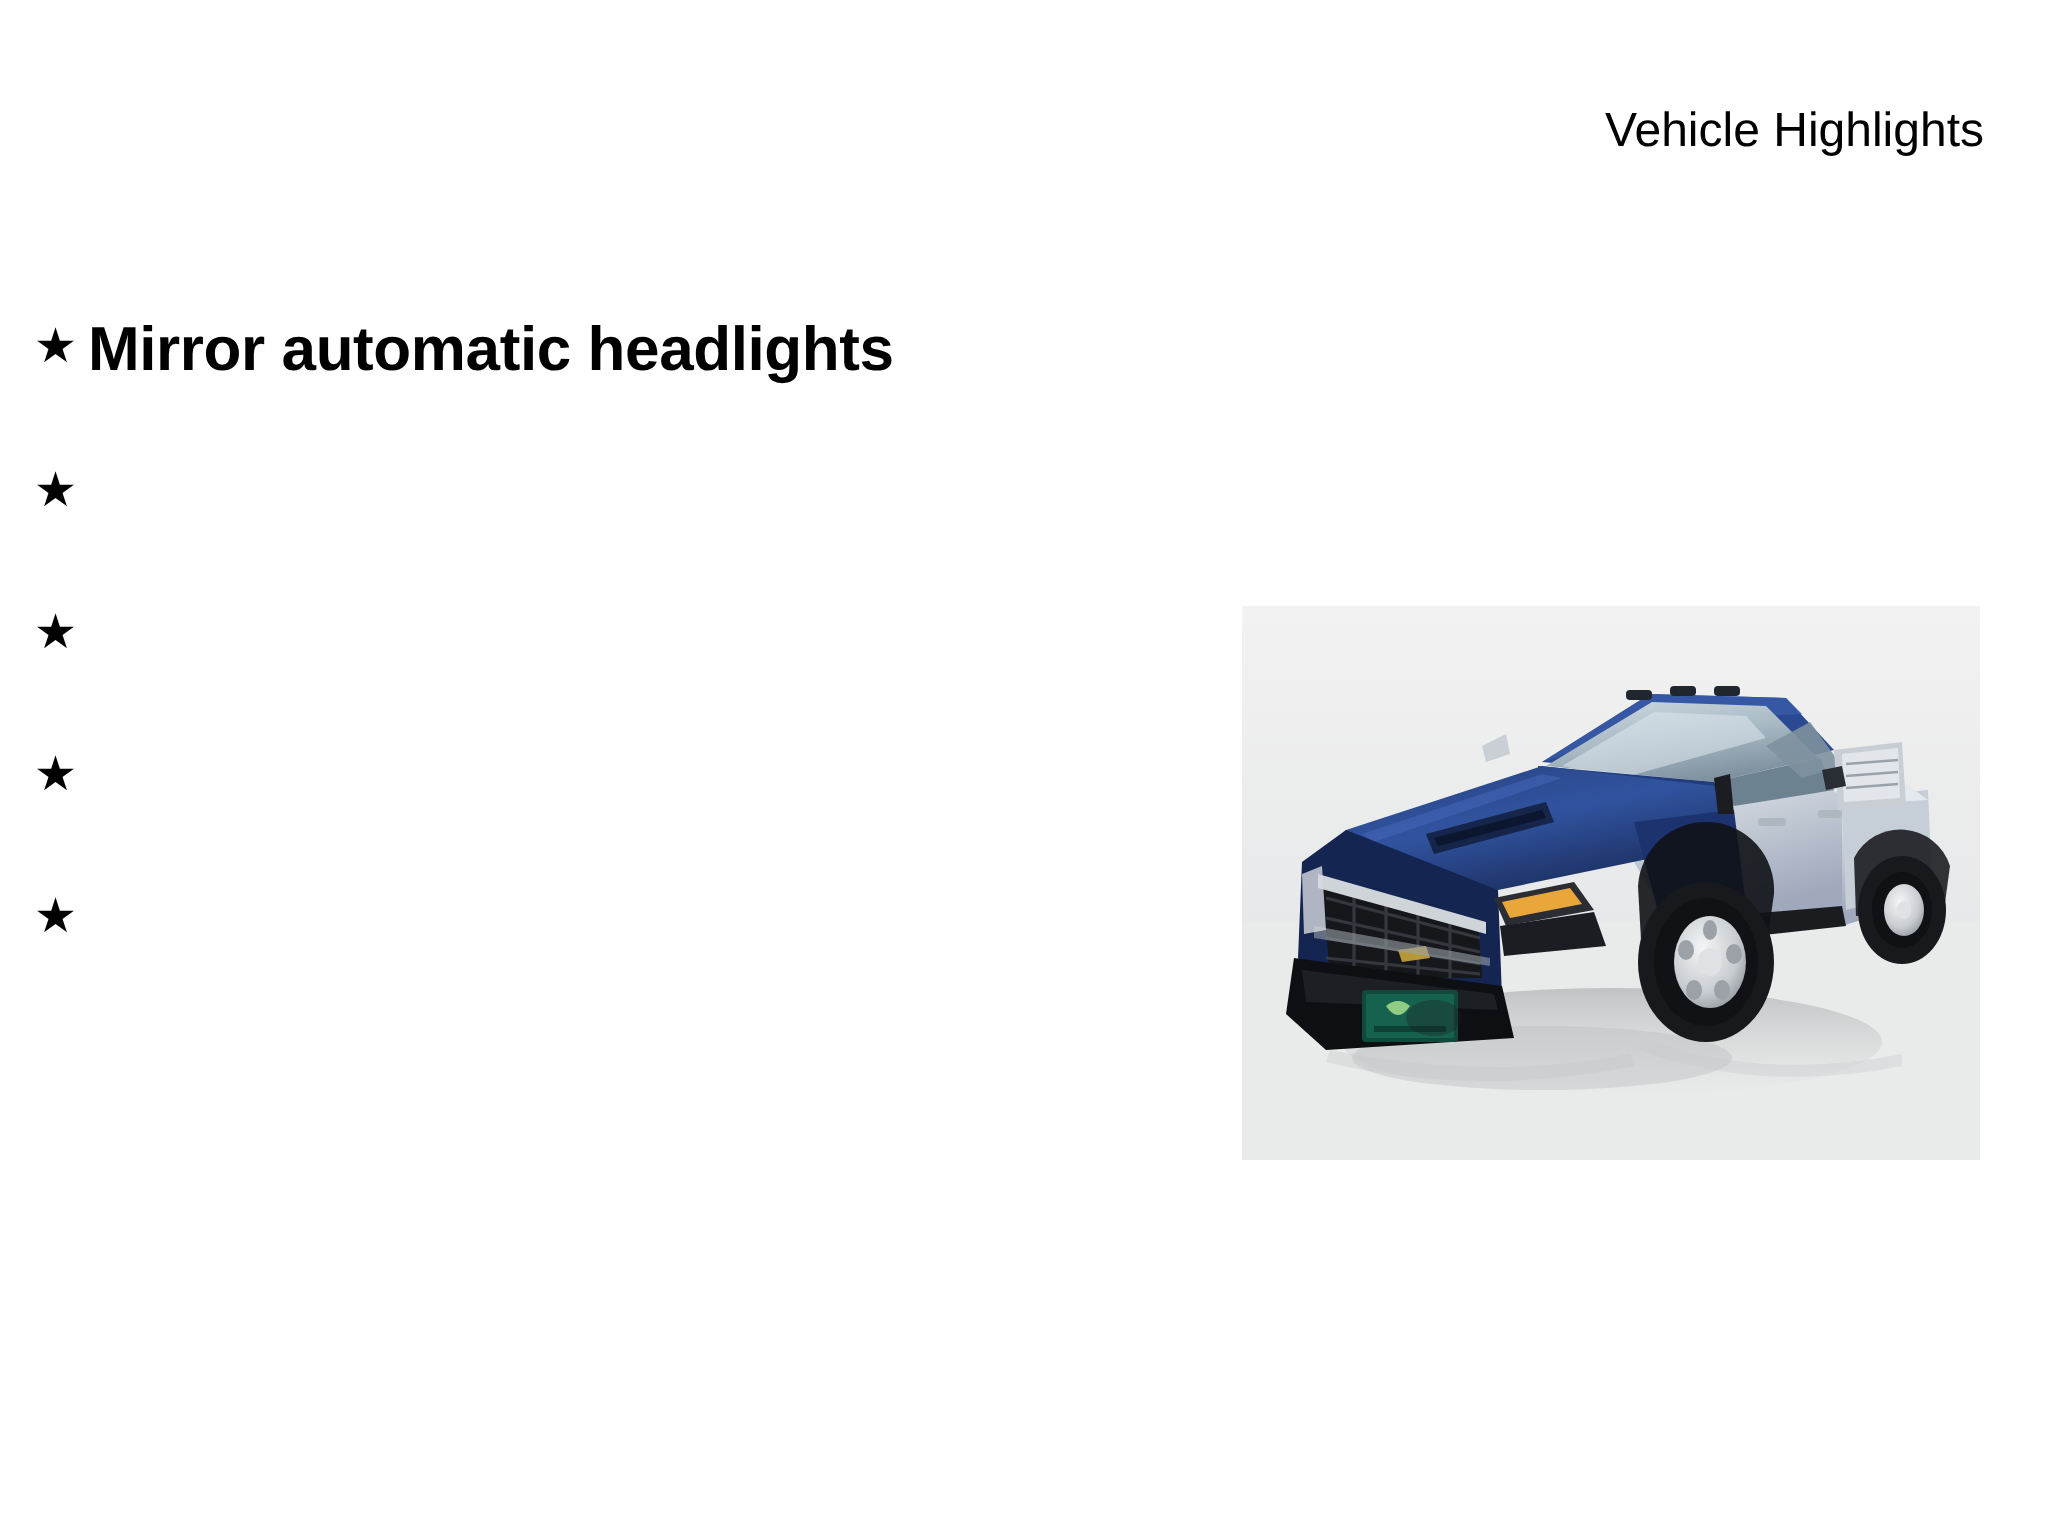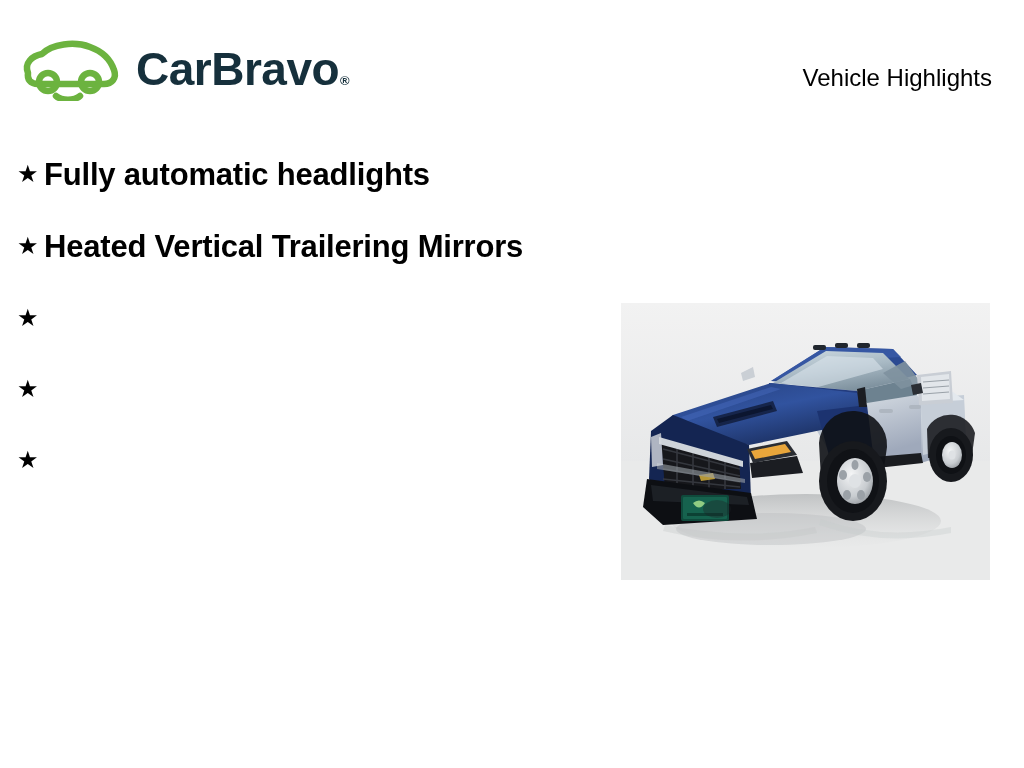--- a/index.html
+++ b/index.html
@@ -60,21 +60,20 @@
 
   .header-title {
     position: absolute;
     right: 32px;
     top: 52px;
     font-size: 24px;
     font-weight: normal;
     color: #000000;
     white-space: nowrap;
     letter-spacing: 0px;
-    margin-top: 12px;
   }
 
   
   .highlights {
     position: absolute;
     left: 12px;
     top: 152px;
     width: 600px;
     margin: 0;
     padding: 0;
@@ -116,49 +115,31 @@
     overflow: hidden;
     background: #ececec;
   }
   .vehicle-photo svg { display: block; width: 100%; height: 100%; }
 </style>
 </head>
 <body>
 
 <div class="header">
 
-  <div class="brand-logo">
-    <svg class="brand-mark" viewBox="0 0 112 64" aria-hidden="true">
-      <g fill="none" stroke="#6cb33f" stroke-width="6.5" stroke-linecap="round" stroke-linejoin="round">
-        <path d="M12 36
-                 C 8 26, 16 19, 26 17
-                 C 36 7, 58 4, 74 10
-                 C 88 15, 95 24, 98 33
-                 C 101 41, 96 47, 88 47
-                 L 22 47
-                 C 14 47, 11 42, 12 36 Z"></path>
-        <circle cx="32" cy="45" r="9"></circle>
-        <circle cx="74" cy="45" r="9"></circle>
-        <path d="M40 59 C 46 64, 58 64, 64 59"></path>
-      </g>
-    </svg>
-    <div class="brand-wordmark"><span>CarBravo</span><span class="brand-tm">®</span></div>
-  </div>
 
   <div class="header-title">Vehicle Highlights</div>
 </div>
 
 <ul class="highlights">
   <li class="highlight-item">
     <span class="bullet-star">★</span>
-    <span class="highlight-text">Fully automatic headlights</span>
-  </li>
-  <li class="highlight-item">
-    <span class="bullet-star">★</span>
-    <span class="highlight-text">Heated Vertical Trailering Mirrors</span>
+    <span class="highlight-text">Mirror automatic headlights</span>
+  </li>
+  <li class="highlight-item">
+    <span class="bullet-star">★</span>
   </li>
   <li class="highlight-item">
     <span class="bullet-star">★</span>
   </li>
   <li class="highlight-item">
     <span class="bullet-star">★</span>
   </li>
   <li class="highlight-item">
     <span class="bullet-star">★</span>
   </li>

